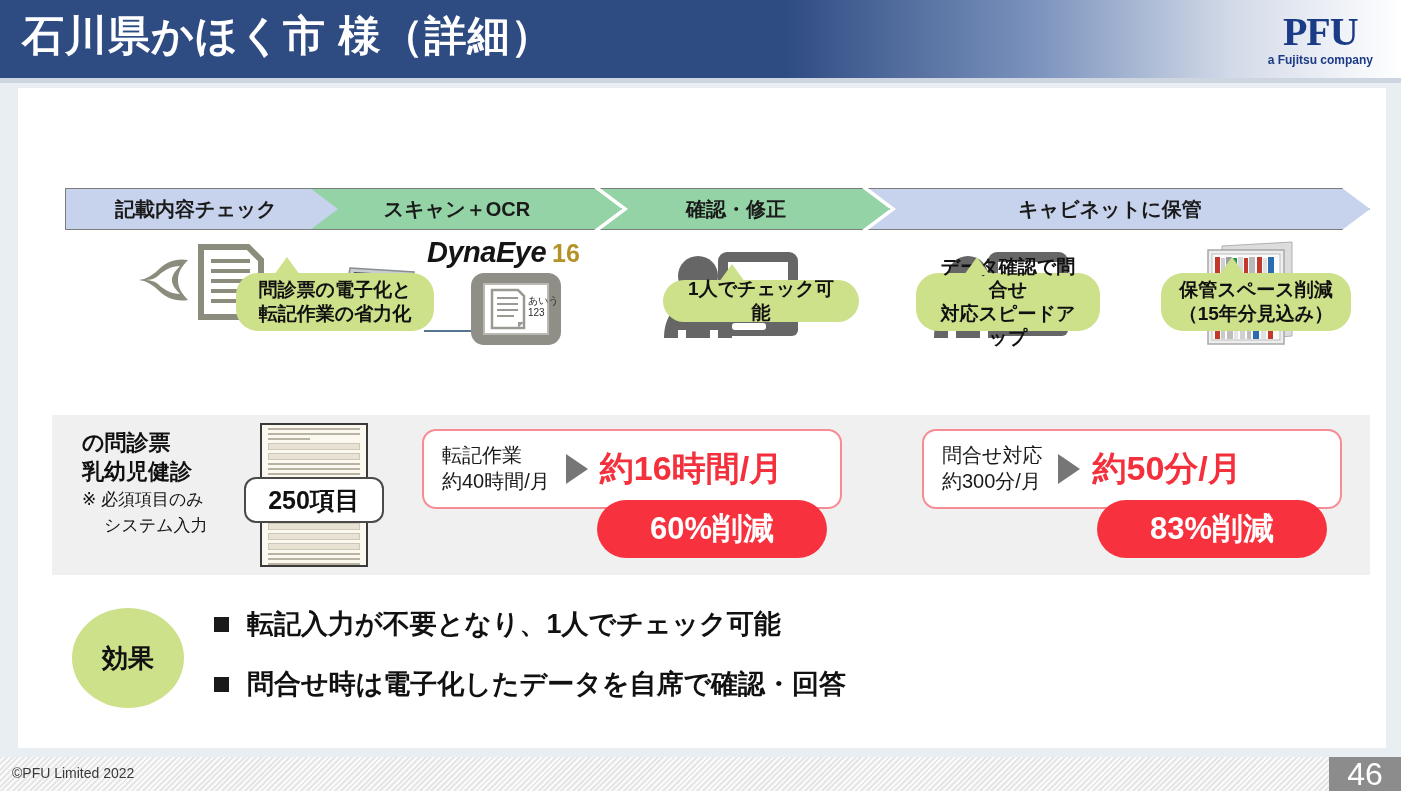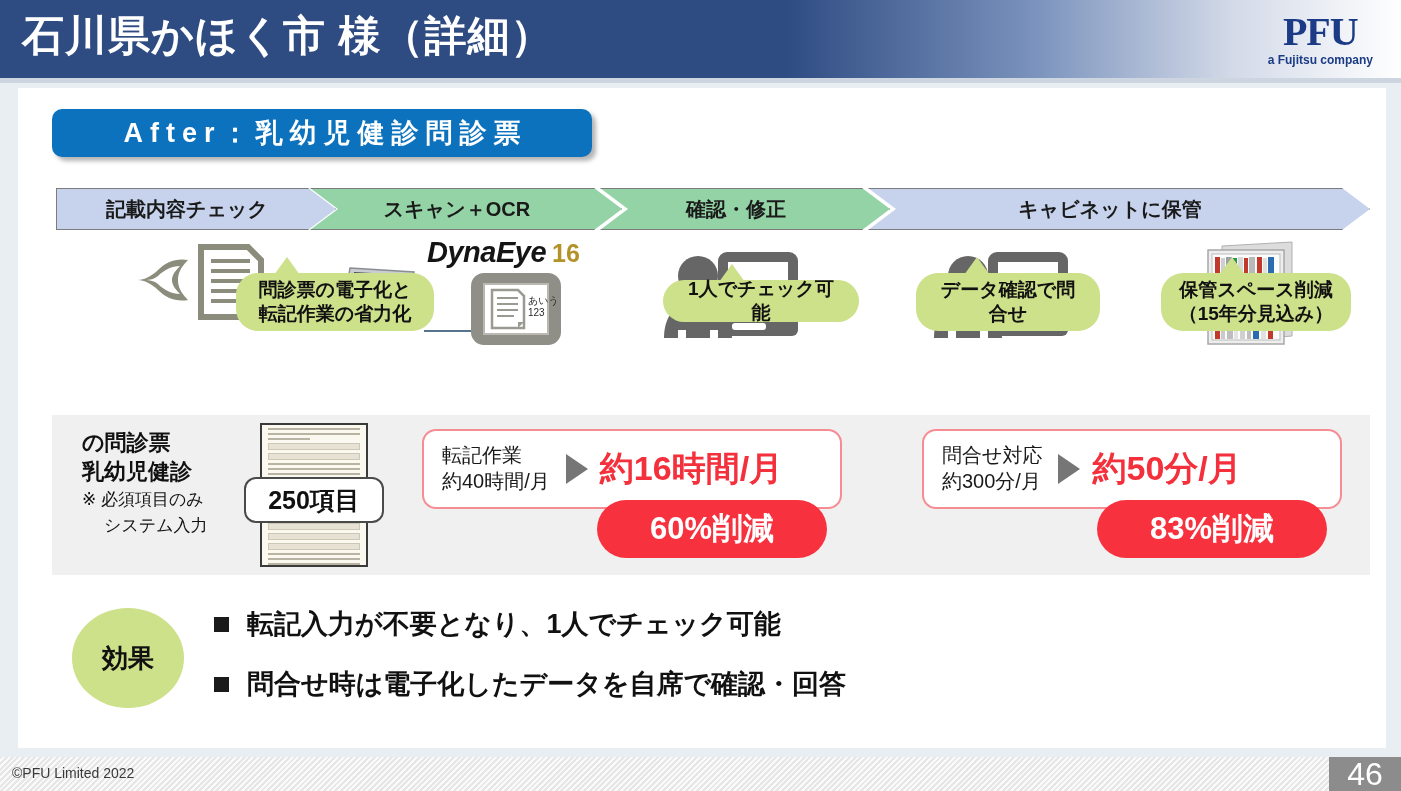--- a/index.html
+++ b/index.html
@@ -193,26 +193,23 @@
     <div class="header-title">石川県かほく市 様（詳細）</div>
     <div class="logo">
       <div class="logo-mark">PFU</div>
       <div class="logo-tag">a Fujitsu company</div>
     </div>
   </div>
   <div class="header-rule"></div>
 
   <div class="panel">
 
-    <div class="after-banner">
-      <span>After：乳幼児健診問診票</span>
-    </div>
 
     <div class="chev-row">
-      <div class="chev blue" style="left:4px;width:280px;clip-path:polygon(0 0, 252px 0, 280px 50%, 252px 100%, 0 100%);">
+      <div class="chev blue" style="left:13px;width:280px;clip-path:polygon(0 0, 252px 0, 280px 50%, 252px 100%, 0 100%);">
         <span>記載内容チェック</span>
       </div>
       <div class="chev green" style="left:258px;width:312px;clip-path:polygon(0 0, 284px 0, 312px 50%, 284px 100%, 0 100%, 28px 50%);">
         <span>スキャン＋OCR</span>
       </div>
       <div class="chev green" style="left:548px;width:290px;clip-path:polygon(0 0, 262px 0, 290px 50%, 262px 100%, 0 100%, 28px 50%);">
         <span>確認・修正</span>
       </div>
       <div class="chev blue" style="left:816px;width:502px;clip-path:polygon(0 0, 474px 0, 502px 50%, 474px 100%, 0 100%, 28px 50%);">
         <span>キャビネットに保管</span>
@@ -364,20 +361,21 @@
       <div>問診票の電子化と</div>
       <div>転記作業の省力化</div>
     </div>
     <div class="callout c2">
       <div class="tail"></div>
       <div>1人でチェック可能</div>
     </div>
     <div class="callout c3">
       <div class="tail"></div>
       <div>データ確認で問合せ</div>
+      <div>対応スピードアップ</div>
     </div>
     <div class="callout c4">
       <div class="tail"></div>
       <div>保管スペース削減</div>
       <div>（15年分見込み）</div>
     </div>
 
     <div class="stats">
 
       <div class="stats-label">

